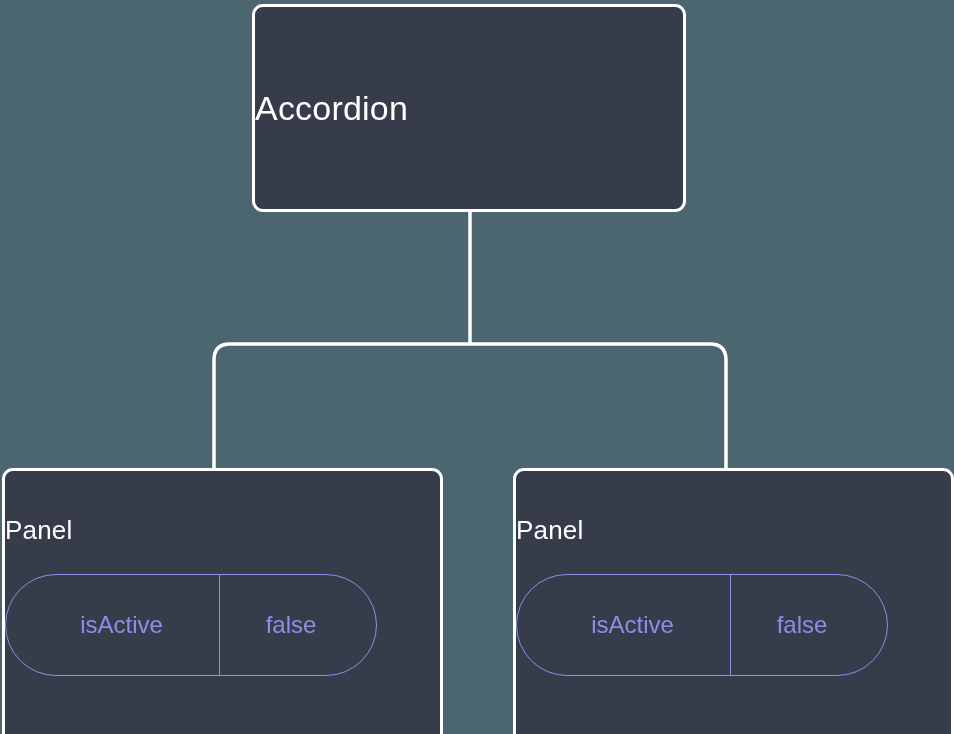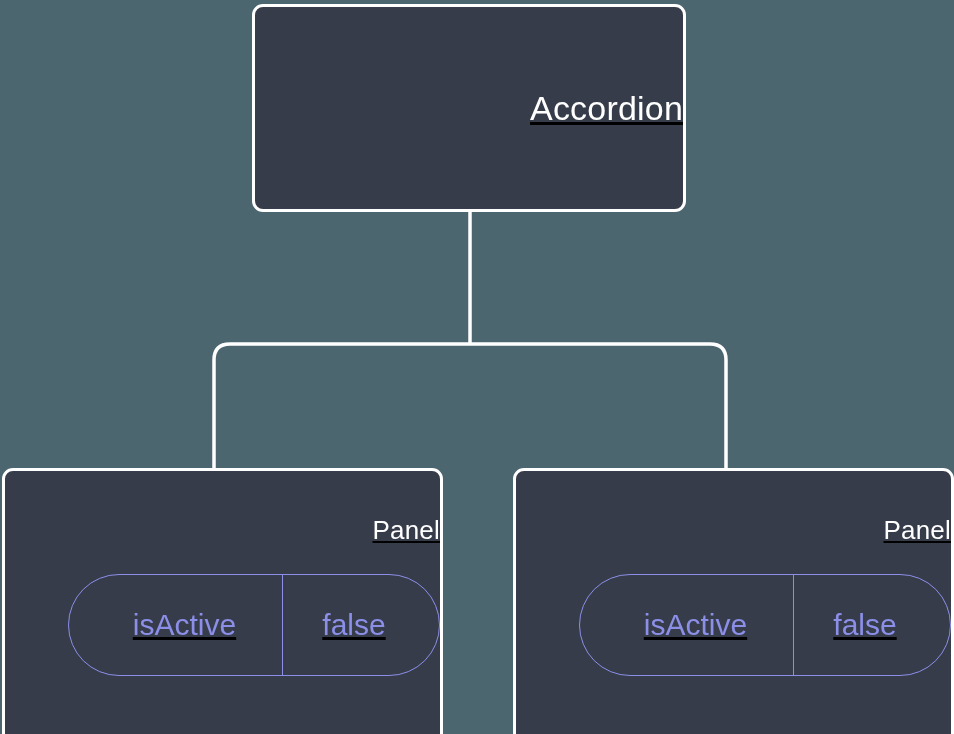--- a/index.html
+++ b/index.html
@@ -32,22 +32,21 @@
 
   
   .node {
     position: absolute;
     box-sizing: border-box;
     background: #373c4b;
     border: 3px solid #ffffff;
     border-radius: 11px;
     display: flex;
     flex-direction: column;
-    align-items: flex-end;
-    text-decoration: underline;
+    align-items: flex-start;
   }
   .node-root {
     left: 252px;
     top: 4px;
     width: 434px;
     height: 208px;
     justify-content: center;
   }
   .node-child {
     top: 468px;
@@ -81,21 +80,21 @@
     border: 1.5px solid #8b8fe8;
     border-radius: 51px;
     overflow: hidden;
   }
   .pill-key,
   .pill-value {
     display: flex;
     align-items: center;
     justify-content: center;
     color: #8b8fe8;
-    font-size: 30px;
+    font-size: 24px;
     line-height: 1;
     white-space: nowrap;
     box-sizing: border-box;
   }
   .pill-key {
     width: 214px;
     padding-left: 18px;
     border-right: 1.5px solid #8b8fe8;
   }
   .pill-value {

